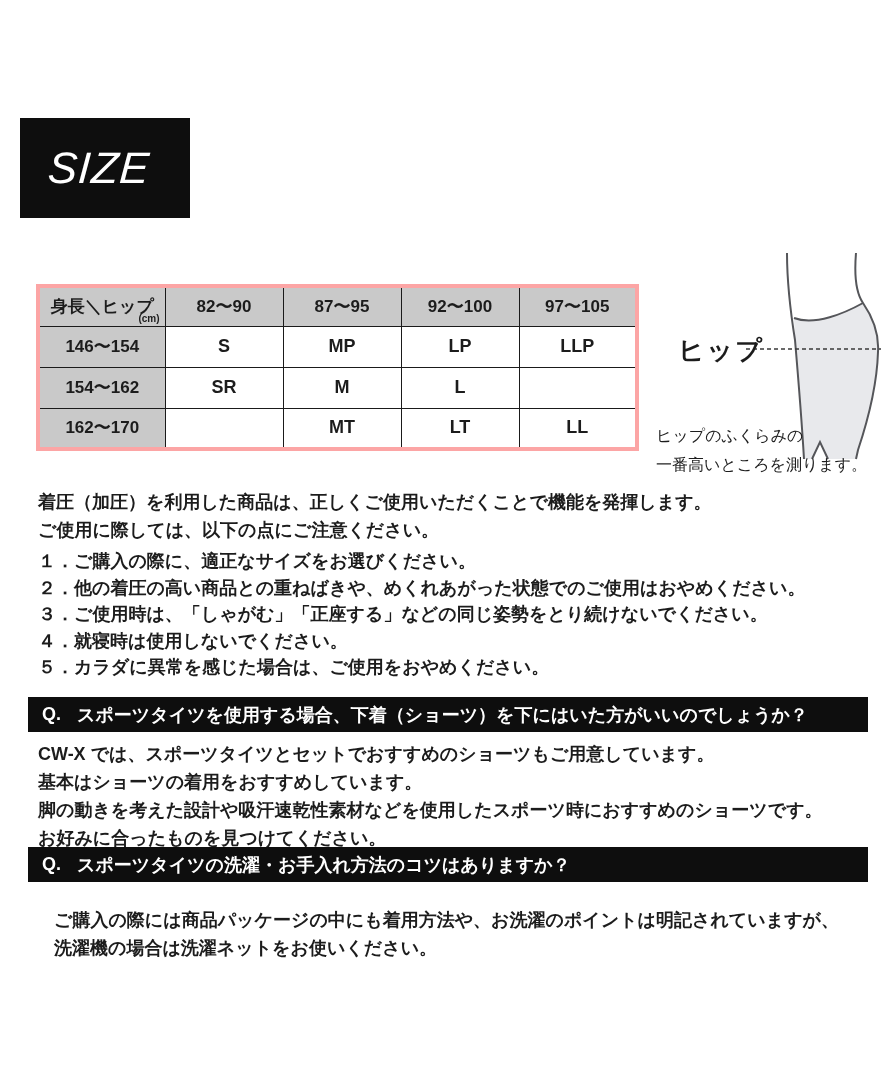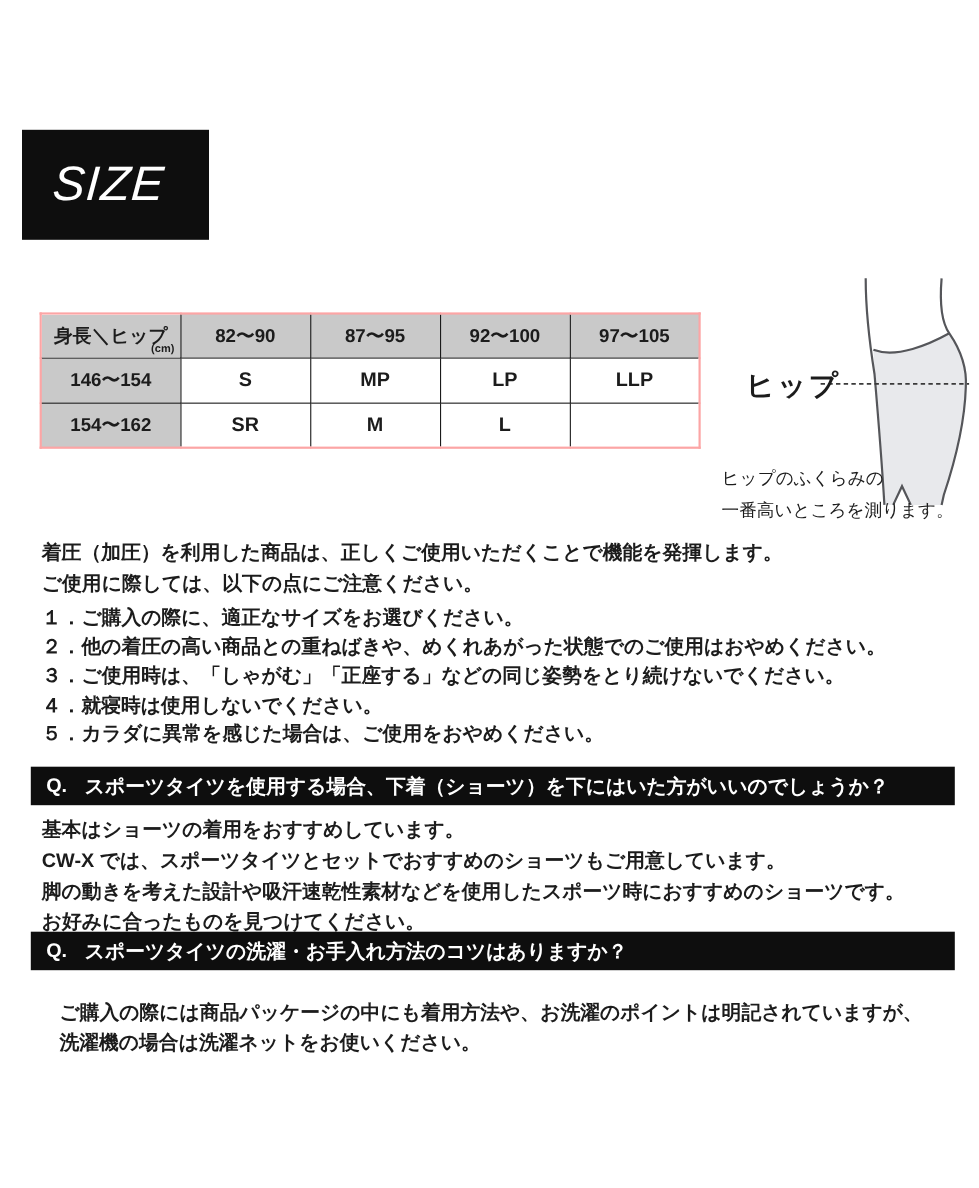--- a/index.html
+++ b/index.html
@@ -6,21 +6,21 @@
   html,body { width:890px; height:1080px; background:#ffffff; font-family:"Liberation Sans",sans-serif; color:#1c1c1c; }
   body { position:relative; overflow:hidden; }
 
   
   .size-box { position:absolute; left:20px; top:118px; width:170px; height:100px; background:#0e0e0e; display:flex; align-items:center; }
   .size-box span { color:#fff; font-size:44px; font-style:italic; letter-spacing:1px; padding-left:28px; transform:skewX(-4deg); }
 
   
   .size-table { position:absolute; left:36px; top:284px; border-collapse:collapse; table-layout:fixed; }
   .size-table th, .size-table td { border:1px solid #1a1a1a; text-align:center; vertical-align:middle; }
-  .size-table { border:2px solid #fca5a5; }
+  .size-table { border:4px solid #fca5a5; }
   .size-table col.c0 { width:127px; }
   .size-table col.cn { width:118px; }
   .size-table thead th { height:40px; background:#c9c9c9; font-size:17px; font-weight:bold; }
   .size-table tbody th { background:#c9c9c9; font-size:17px; font-weight:bold; height:41px; }
   .size-table tbody td { background:#fff; font-size:18px; font-weight:bold; height:41px; }
   .corner { position:relative; }
   .corner .unit { position:absolute; right:5px; bottom:2px; font-size:10px; font-weight:bold; }
 
   
   .hip-fig { position:absolute; left:650px; top:245px; width:240px; height:235px; }
@@ -77,20 +77,27 @@
       <td>LP</td>
       <td>LLP</td>
     </tr>
     <tr>
       <th>154〜162</th>
       <td>SR</td>
       <td>M</td>
       <td>L</td>
       <td></td>
     </tr>
+    <tr>
+      <th>162〜170</th>
+      <td></td>
+      <td>MT</td>
+      <td>LT</td>
+      <td>LL</td>
+    </tr>
   </tbody>
 </table>
 
 <div class="hip-fig">
   <svg width="240" height="235" viewBox="0 0 240 235">
 
     <path d="M144,73 C165,81 195,68 213,58 C224,74 229,92 228,107 C227,140 219,172 208,205 L206,214 L178,214 L170,197 L162,214 L154,214 C152,180 148,130 145,95 Z" fill="#e8e9ec" stroke="none"></path>
 
     <path d="M137,8 C137,42 141,70 145,95 C148,130 152,180 154,214" fill="none" stroke="#55565a" stroke-width="2"></path>
 
@@ -120,22 +127,22 @@
   <li>３．ご使用時は、「しゃがむ」「正座する」などの同じ姿勢をとり続けないでください。</li>
   <li>４．就寝時は使用しないでください。</li>
   <li>５．カラダに異常を感じた場合は、ご使用をおやめください。</li>
 </ul>
 
 <div class="q-bar q-bar1">
   <span class="q-prefix">Q.</span>
   <span>スポーツタイツを使用する場合、下着（ショーツ）を下にはいた方がいいのでしょうか？</span>
 </div>
 <div class="answer answer1">
+  <div>CW-X では、スポーツタイツとセットでおすすめのショーツもご用意しています。</div>
   <div>基本はショーツの着用をおすすめしています。</div>
-  <div>CW-X では、スポーツタイツとセットでおすすめのショーツもご用意しています。</div>
   <div>脚の動きを考えた設計や吸汗速乾性素材などを使用したスポーツ時におすすめのショーツです。</div>
   <div>お好みに合ったものを見つけてください。</div>
 </div>
 
 <div class="q-bar q-bar2">
   <span class="q-prefix">Q.</span>
   <span>スポーツタイツの洗濯・お手入れ方法のコツはありますか？</span>
 </div>
 <div class="answer answer2">
   <p>ご購入の際には商品パッケージの中にも着用方法や、お洗濯のポイントは明記されていますが、洗濯機の場合は洗濯ネットをお使いください。</p>

